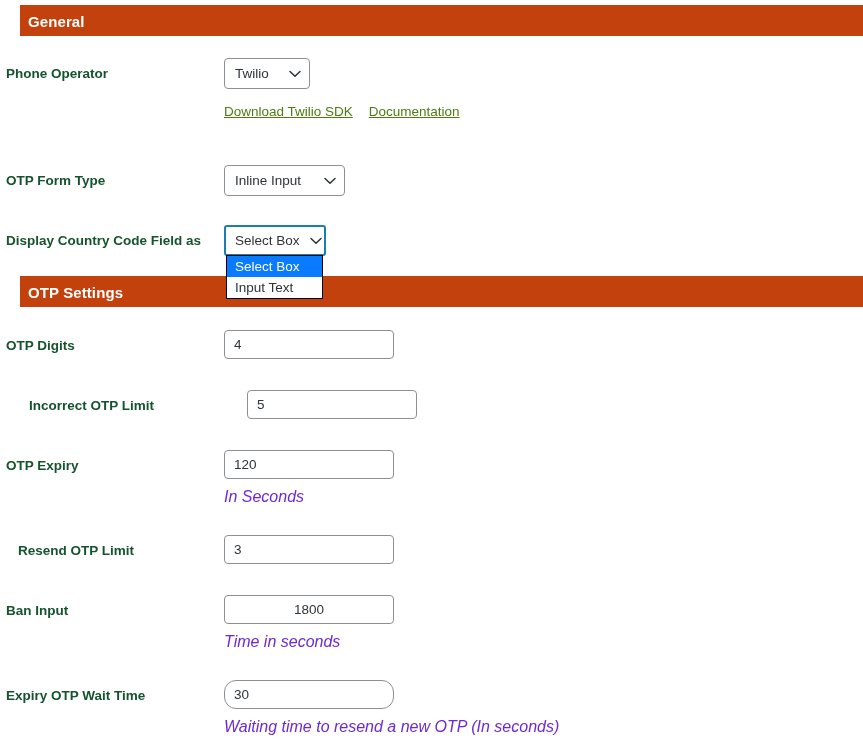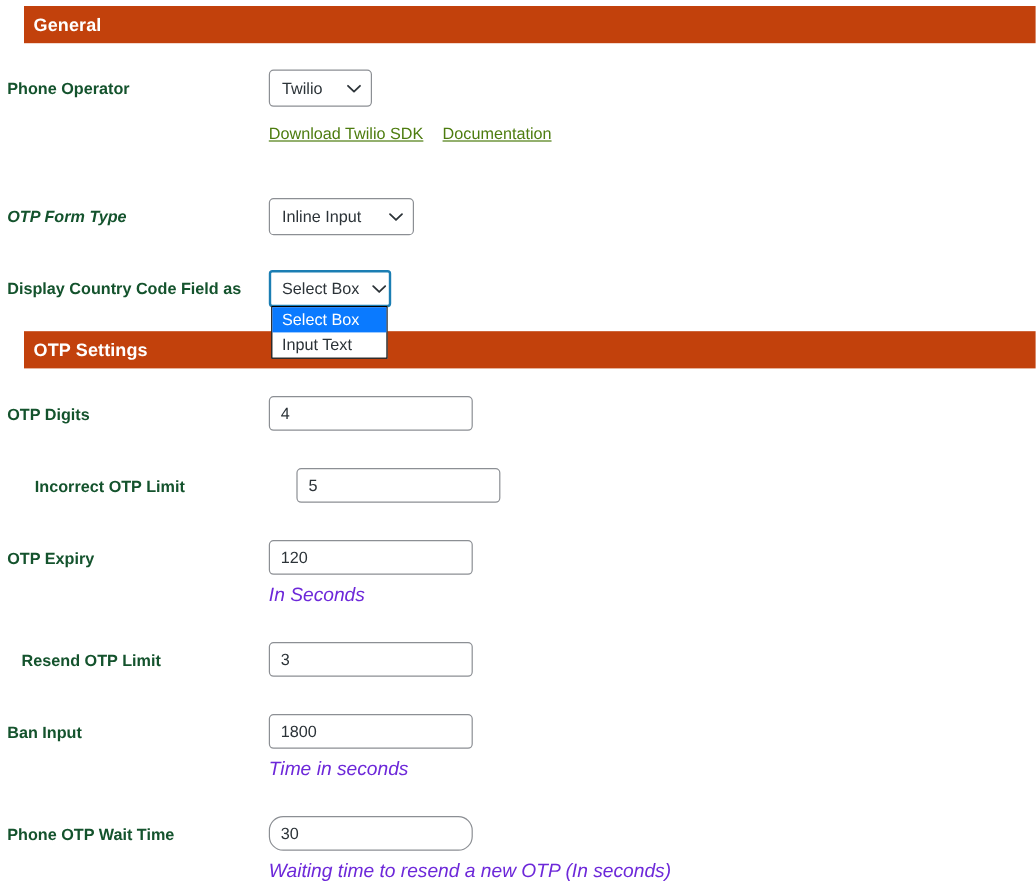--- a/index.html
+++ b/index.html
@@ -179,21 +179,21 @@
       </span>
     </div>
   </div>
 
   <div class="links" style="left:224px; top:104px;">
     <a>Download Twilio SDK</a>
     <a>Documentation</a>
   </div>
 
   <div class="row" style="top:165px; height:32px;">
-    <span class="label" style="top:8px;font-style:italic;">OTP Form Type</span>
+    <span class="label" style="top:8px;">OTP Form Type</span>
     <div class="select-box" style="left:224px; top:0px; width:121px;">
       <span class="sel-text">Inline Input</span>
       <span class="caret">
         <svg width="12" height="8" viewBox="0 0 12 8" aria-hidden="true">
           <path d="M1 1.5 L6 6.3 L11 1.5" fill="none" stroke="#2c3338" stroke-width="1.5" stroke-linecap="round" stroke-linejoin="round"></path>
         </svg>
       </span>
     </div>
   </div>
 
@@ -234,23 +234,23 @@
   </div>
   <span class="hint" style="left:224px; top:488px;">In Seconds</span>
 
   <div class="row" style="top:535px; height:30px;">
     <span class="label" style="top:8px;padding-left:12px;">Resend OTP Limit</span>
     <input class="text-input" style="left: 224px; top: 0px;" type="text" value="3">
   </div>
 
   <div class="row" style="top:595px; height:30px;">
     <span class="label" style="top:8px;">Ban Input</span>
-    <input class="text-input" style="left: 224px; top: 0px;" type="text" value="1800">
+    <input class="text-input" style="left: 224px; top: 0px; text-align: center;" type="text" value="1800">
   </div>
   <span class="hint" style="left:224px; top:633px;">Time in seconds</span>
 
   <div class="row" style="top:680px; height:30px;">
-    <span class="label" style="top:8px;">Phone OTP Wait Time</span>
+    <span class="label" style="top:8px;">Expiry OTP Wait Time</span>
     <input class="text-input" style="left: 224px; top: 0px; border-radius: 12px;" type="text" value="30">
   </div>
   <span class="hint" style="left:224px; top:718px;">Waiting time to resend a new OTP (In seconds)</span>
 
 </div>
 
 </body></html>

